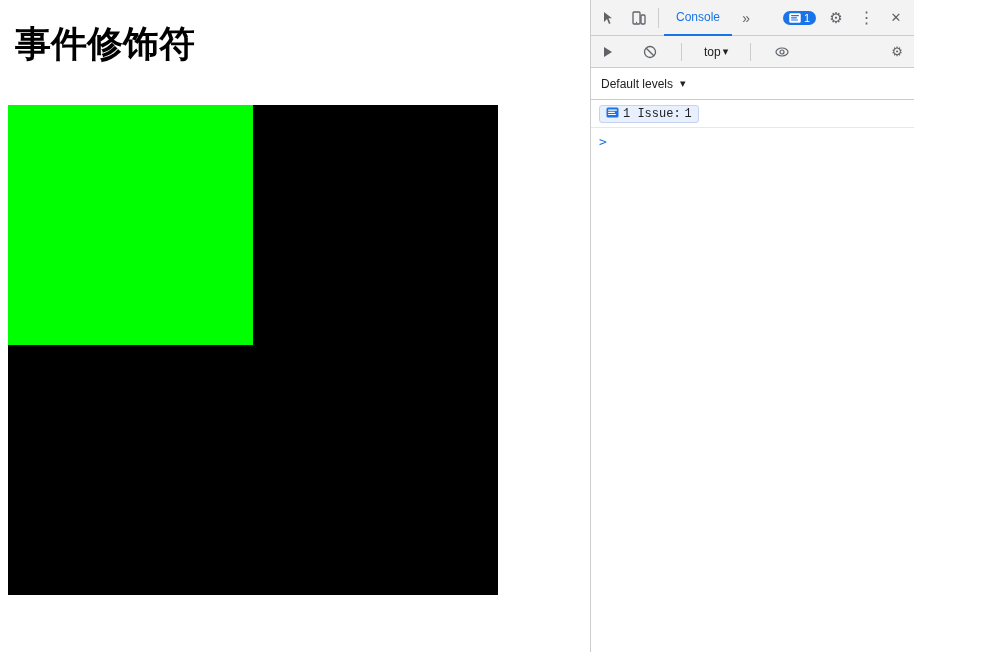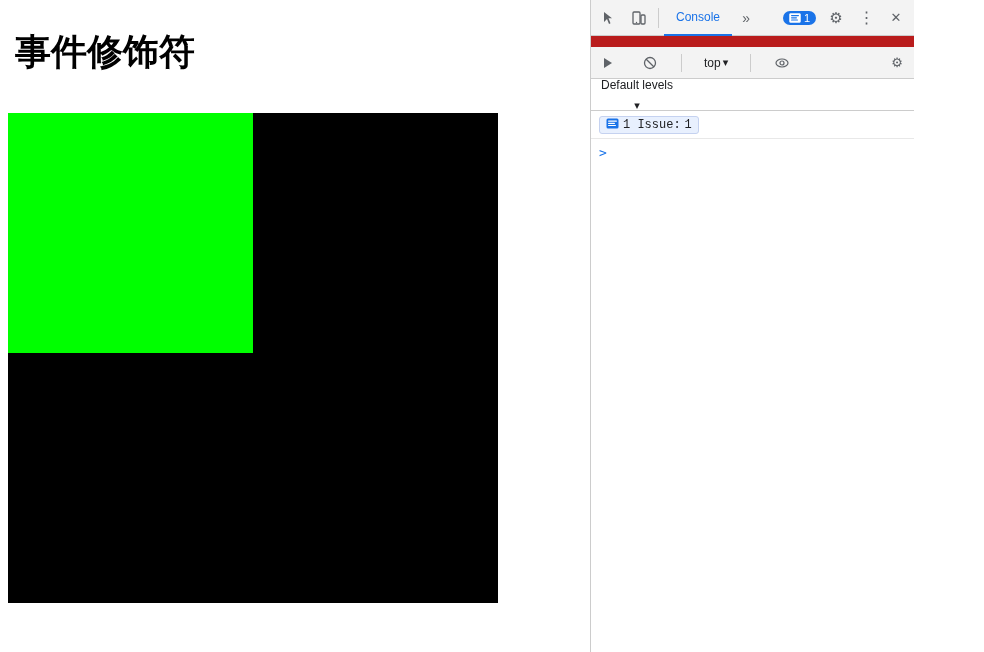--- a/index.html
+++ b/index.html
@@ -5,21 +5,20 @@
     * { margin: 0; padding: 0; box-sizing: border-box; }
     body { display: flex; width: 984px; height: 652px; font-family: Arial, sans-serif; background: #fff; overflow: hidden; }
 
     
     #browser-page {
       width: 590px;
       height: 584px;
       background: #fff;
       position: relative;
       flex-shrink: 0;
-      margin-top: 8px;
     }
 
     #page-title {
       font-size: 36px;
       font-weight: bold;
       padding: 20px 15px 15px 15px;
       color: #000;
     }
 
     #canvas-area {
@@ -40,21 +39,21 @@
       background: #00ff00;
     }
 
     
     #devtools {
       width: 324px;
       height: 652px;
       border-left: 1px solid #ccc;
       display: flex;
       flex-direction: column;
-      background: #b91c1c;
+      background: #6d28d9;
     }
 
     
     #devtools-toolbar {
       display: flex;
       align-items: center;
       height: 36px;
       border-bottom: 1px solid #ccc;
       background: #f3f3f3;
       padding: 0 4px;
@@ -128,21 +127,20 @@
 
     
     #devtools-toolbar2 {
       display: flex;
       align-items: center;
       height: 32px;
       border-bottom: 1px solid #ccc;
       background: #f3f3f3;
       padding: 0 4px;
       gap: 16px;
-      margin-top: 11px;
     }
 
     .dt-small-icon-btn {
       width: 26px;
       height: 26px;
       display: flex;
       align-items: center;
       justify-content: center;
       border: none;
       background: transparent;
@@ -206,21 +204,20 @@
       align-items: center;
       background: transparent;
       border: none;
       cursor: pointer;
       font-size: 12px;
       color: #202124;
       padding: 2px 6px;
       border-radius: 3px;
       gap: 7px;
       white-space: nowrap;
-      flex-direction: column;
     }
 
     
     #issues-row {
       display: flex;
       align-items: center;
       height: 28px;
       border-bottom: 1px solid #e8e8e8;
       background: #fff;
       padding: 0 8px;

